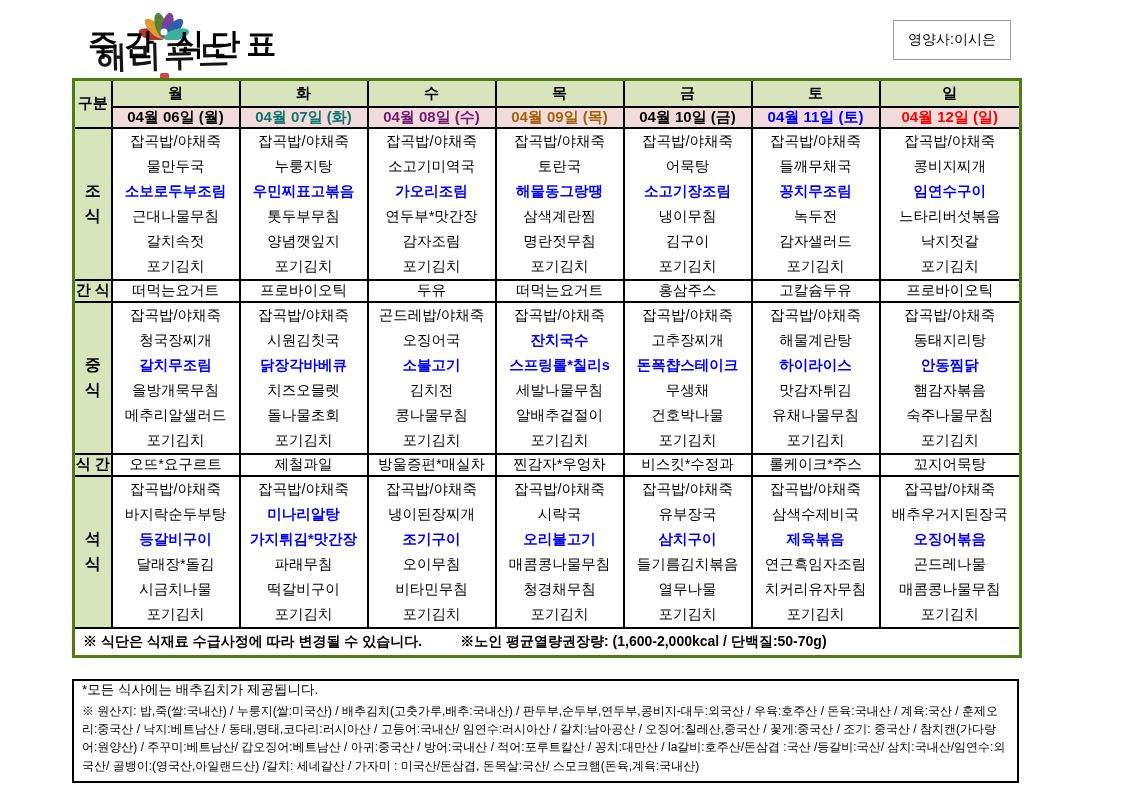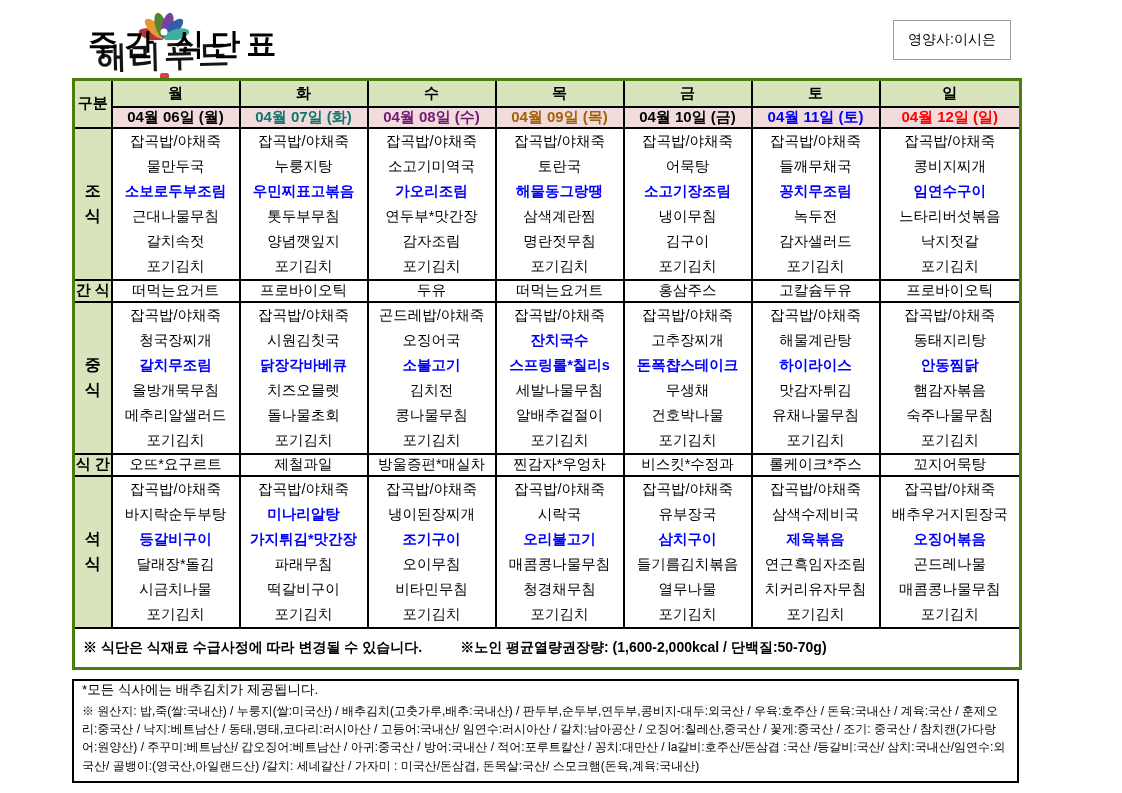--- a/index.html
+++ b/index.html
@@ -21,21 +21,21 @@
   .green{background:#d7e4bc;font-weight:bold;font-size:15px}
   td.dayhdr{height:27px}
   td.date{background:#f2dcdb;font-weight:bold;font-size:15px;height:19px}
   td.lbl{background:#d7e4bc;font-weight:bold;font-size:15px}
   .vlbl{display:flex;flex-direction:column;align-items:center;gap:4px;font-size:16px}
   td.mcell{height:152px}
   .mi{line-height:25px;font-size:14.5px;white-space:nowrap}
   .hl{color:#0000ff;font-weight:bold}
   td.one{height:22px;font-size:14.5px}
   td.noterow{height:25px}
-  .noteflex{display:flex;gap:38px;align-items:center;padding:10px 8px;font-weight:bold;font-size:14px;white-space:nowrap}
+  .noteflex{display:flex;gap:38px;align-items:center;padding:4px 8px;font-weight:bold;font-size:14px;white-space:nowrap}
 
   
   .origin-box{position:absolute;left:72px;top:679px;width:947px;min-height:103px;border:2px solid #000;padding:0 8px 6px 8px}
   .kimchi{font-size:13.5px;margin-bottom:3px}
   .origin{font-size:12px;line-height:1.52;text-align:left}
 </style>
 </head>
 <body>
 
 <div class="page">

